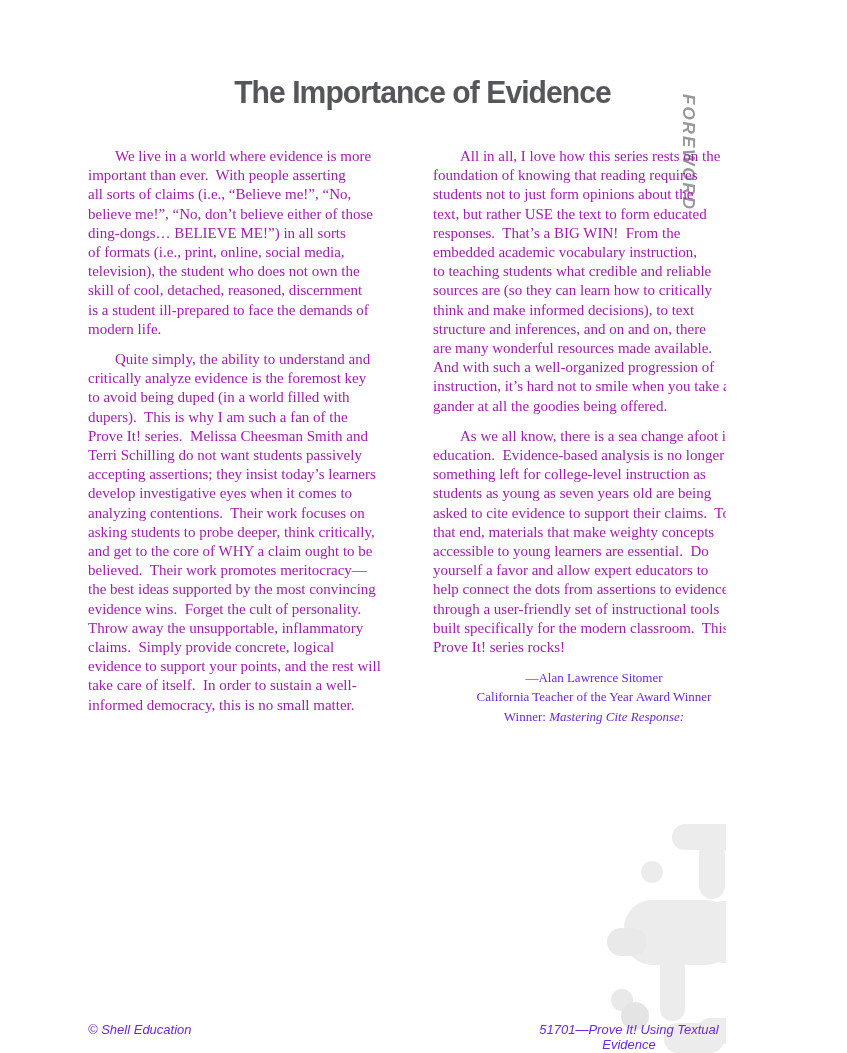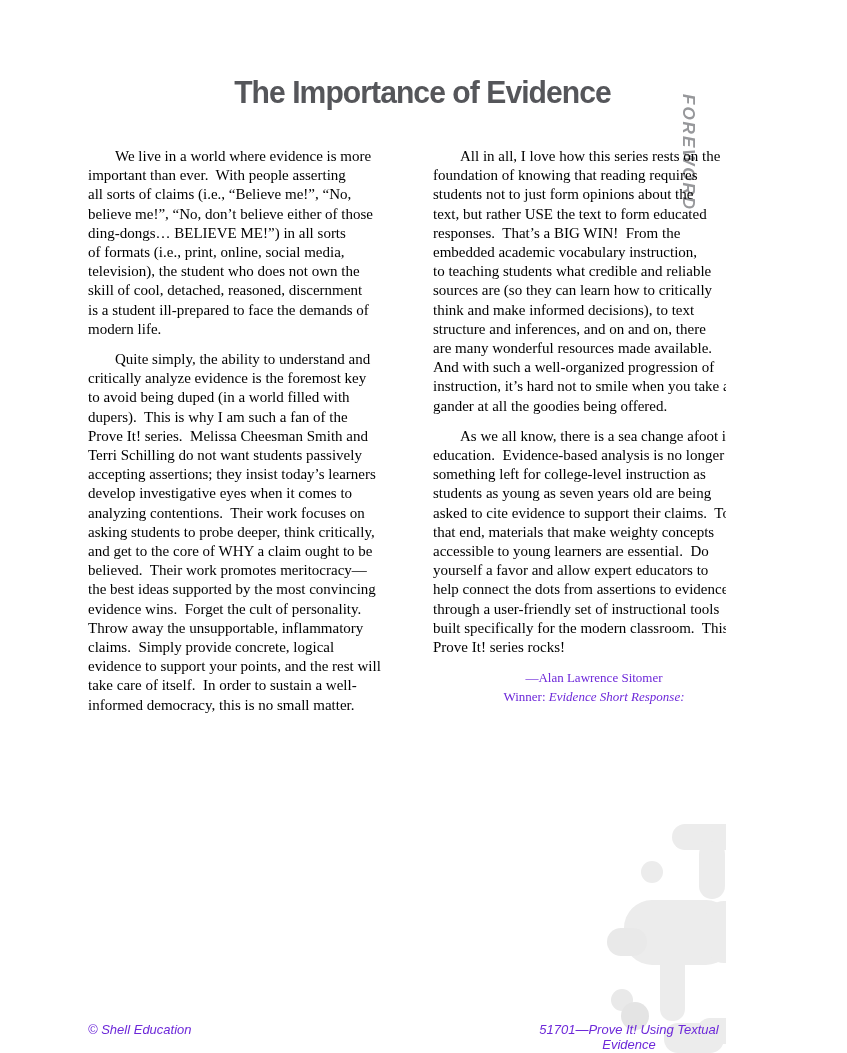--- a/index.html
+++ b/index.html
@@ -39,21 +39,21 @@
     display:flex;
     gap:23px;
   }
   .col{width:322px;}
   .para{
     margin:0 0 11px 0;
     white-space:pre;
     text-indent:27px;
     font-size:15px;
     line-height:19.2px;
-    color:#000000;
+    color:#a21caf;
   }
   .signature{
     margin-top:2px;
     text-align:center;
     font-size:13px;
     line-height:19.2px;
     color:#6d28d9;
   }
   .signature .it{font-style:italic;}
   .footer-left, .footer-center{
@@ -154,21 +154,22 @@
 asked to cite evidence to support their claims.  To
 that end, materials that make weighty concepts
 accessible to young learners are essential.  Do
 yourself a favor and allow expert educators to
 help connect the dots from assertions to evidence
 through a user-friendly set of instructional tools
 built specifically for the modern classroom.  This
 Prove It! series rocks!</p>
       <div class="signature">
         <div>—Alan Lawrence Sitomer</div>
-        <div><span>Winner: </span><span class="it">Evidence Short Response:</span></div>
+        <div>California Teacher of the Year Award Winner</div>
+        <div><span>Winner: </span><span class="it">Mastering Cite Response:</span></div>
       </div>
     </div>
   </div>
 
   <svg class="splash" viewBox="0 0 180 270" xmlns="http://www.w3.org/2000/svg" aria-hidden="true">
     <rect x="126" y="41" width="70" height="26" rx="13" fill="#ececec"></rect>
     <circle cx="106" cy="89" r="11" fill="#ececec"></circle>
     <rect x="153" y="58" width="26" height="58" rx="13" fill="#ececec"></rect>
     <rect x="78" y="117" width="110" height="65" rx="28" fill="#ececec"></rect>
     <rect x="160" y="118" width="40" height="62" rx="18" fill="#ececec"></rect>

